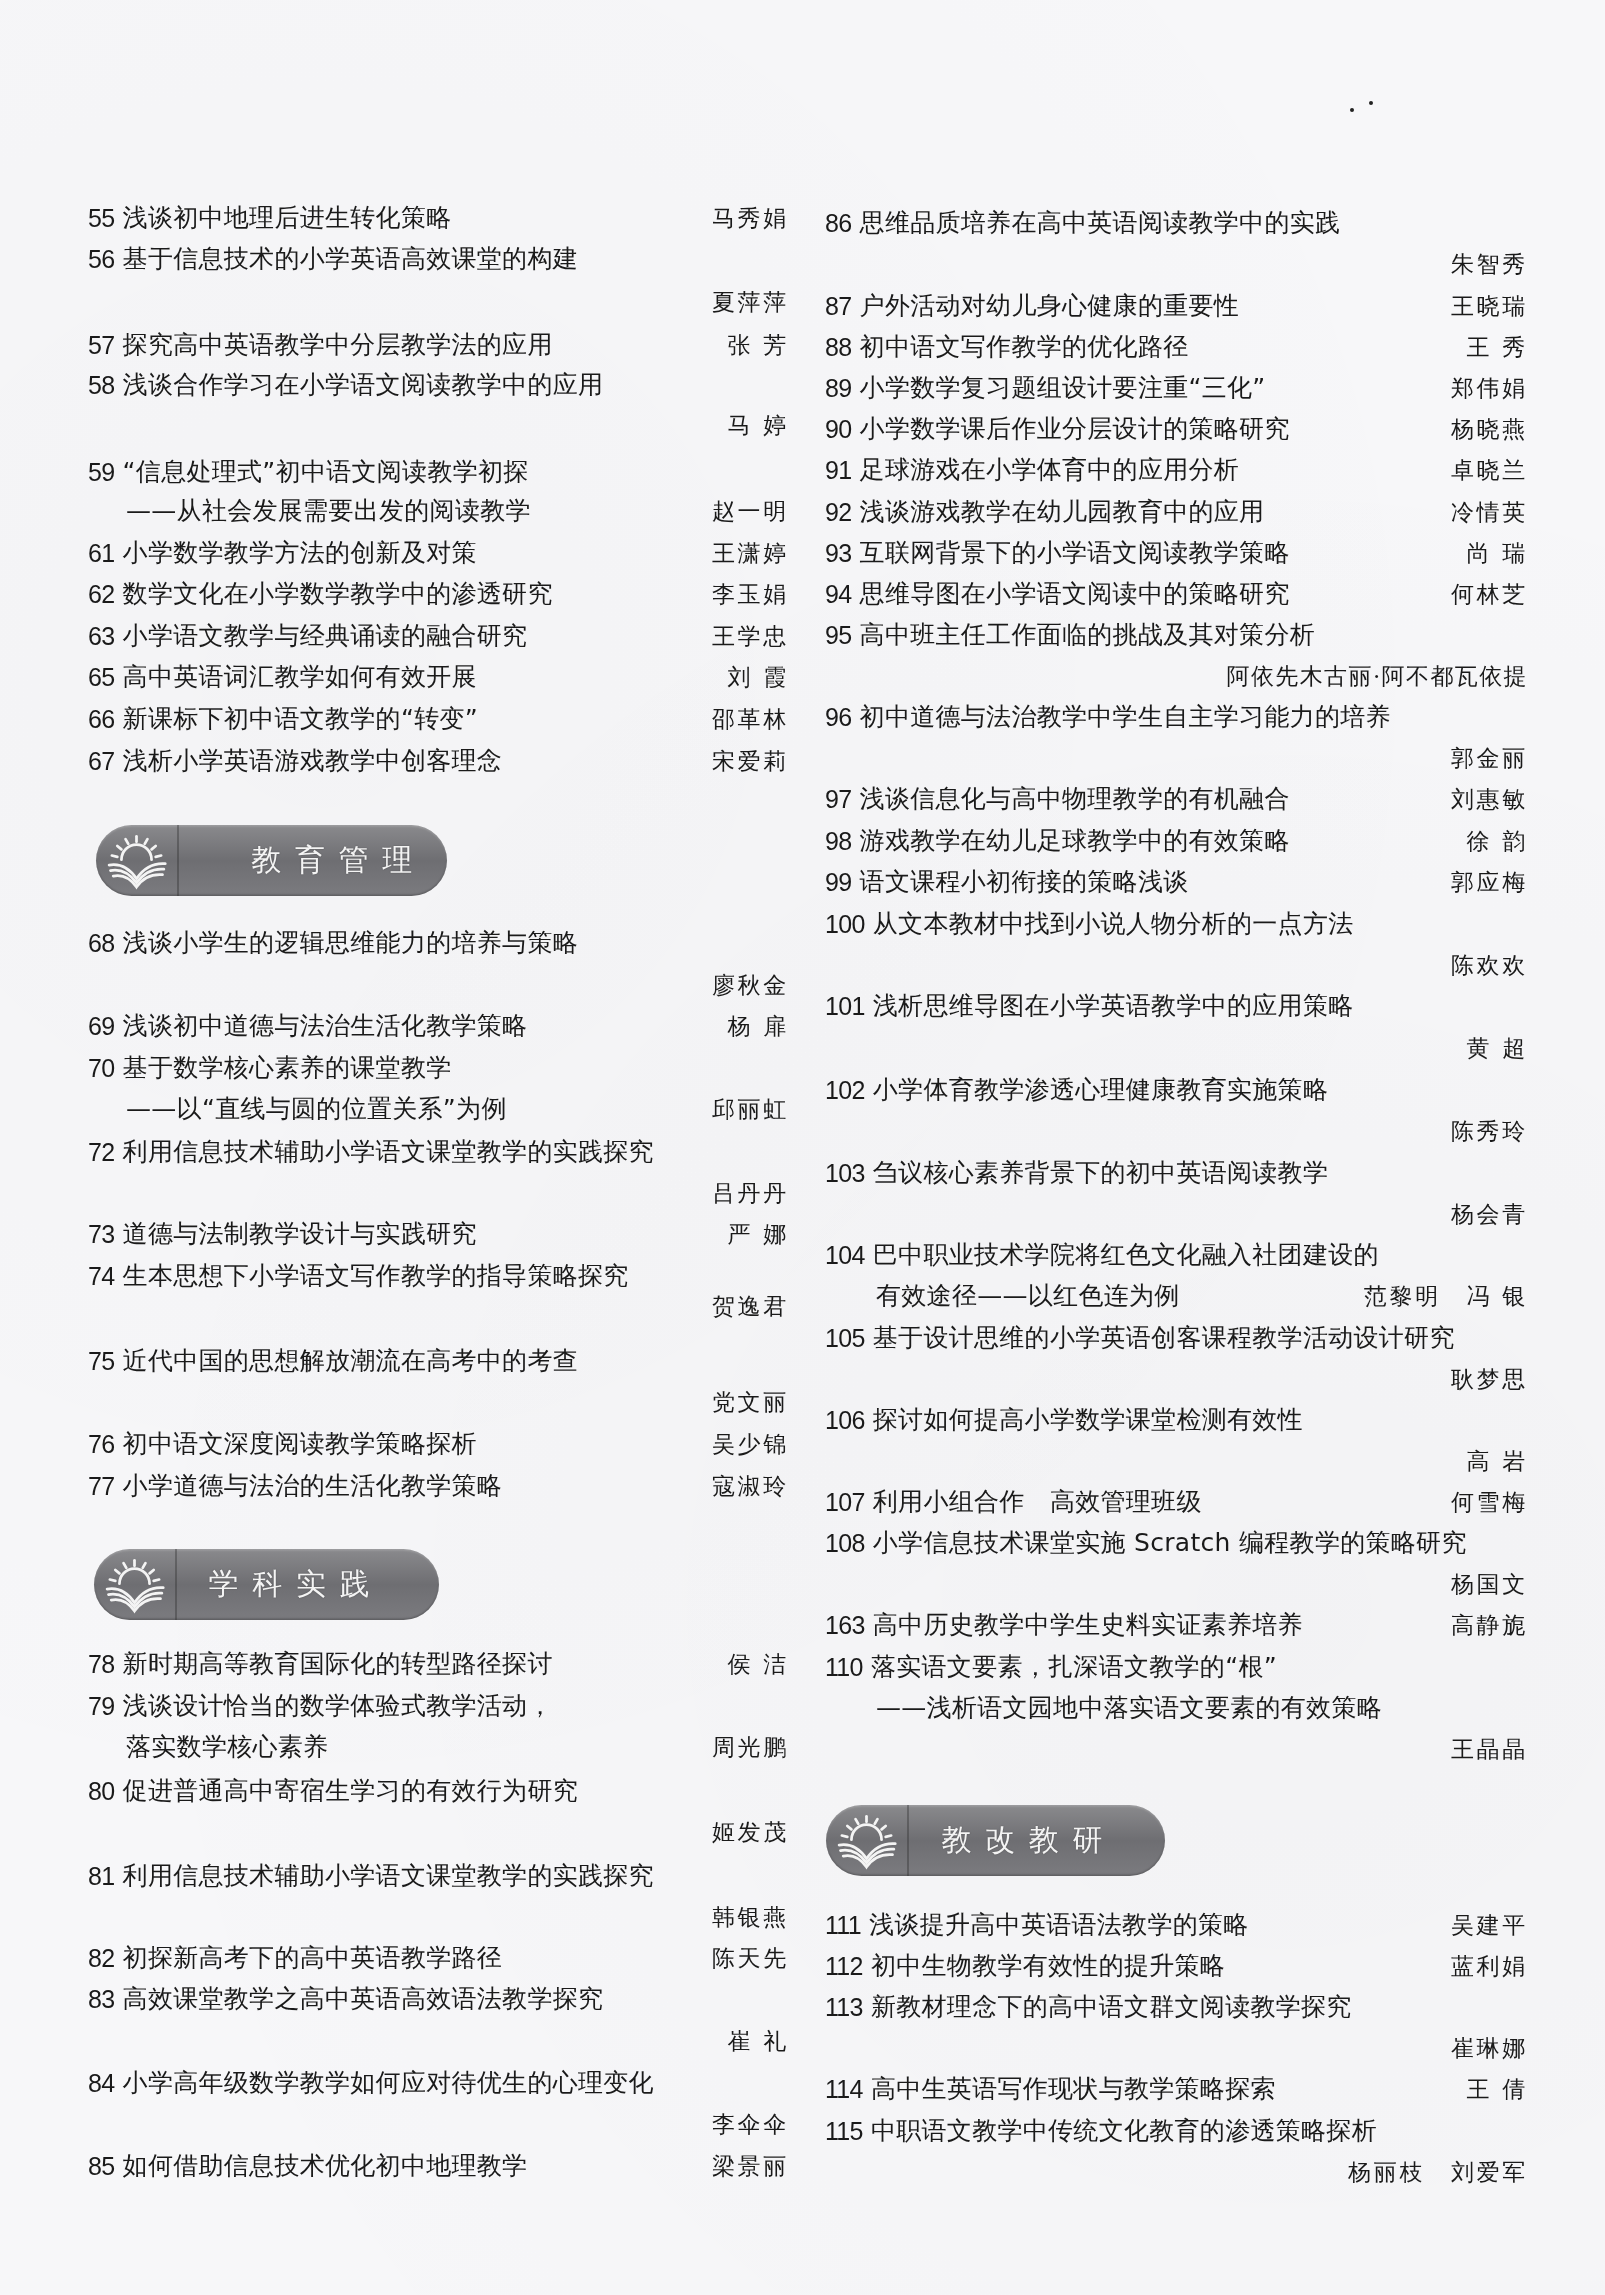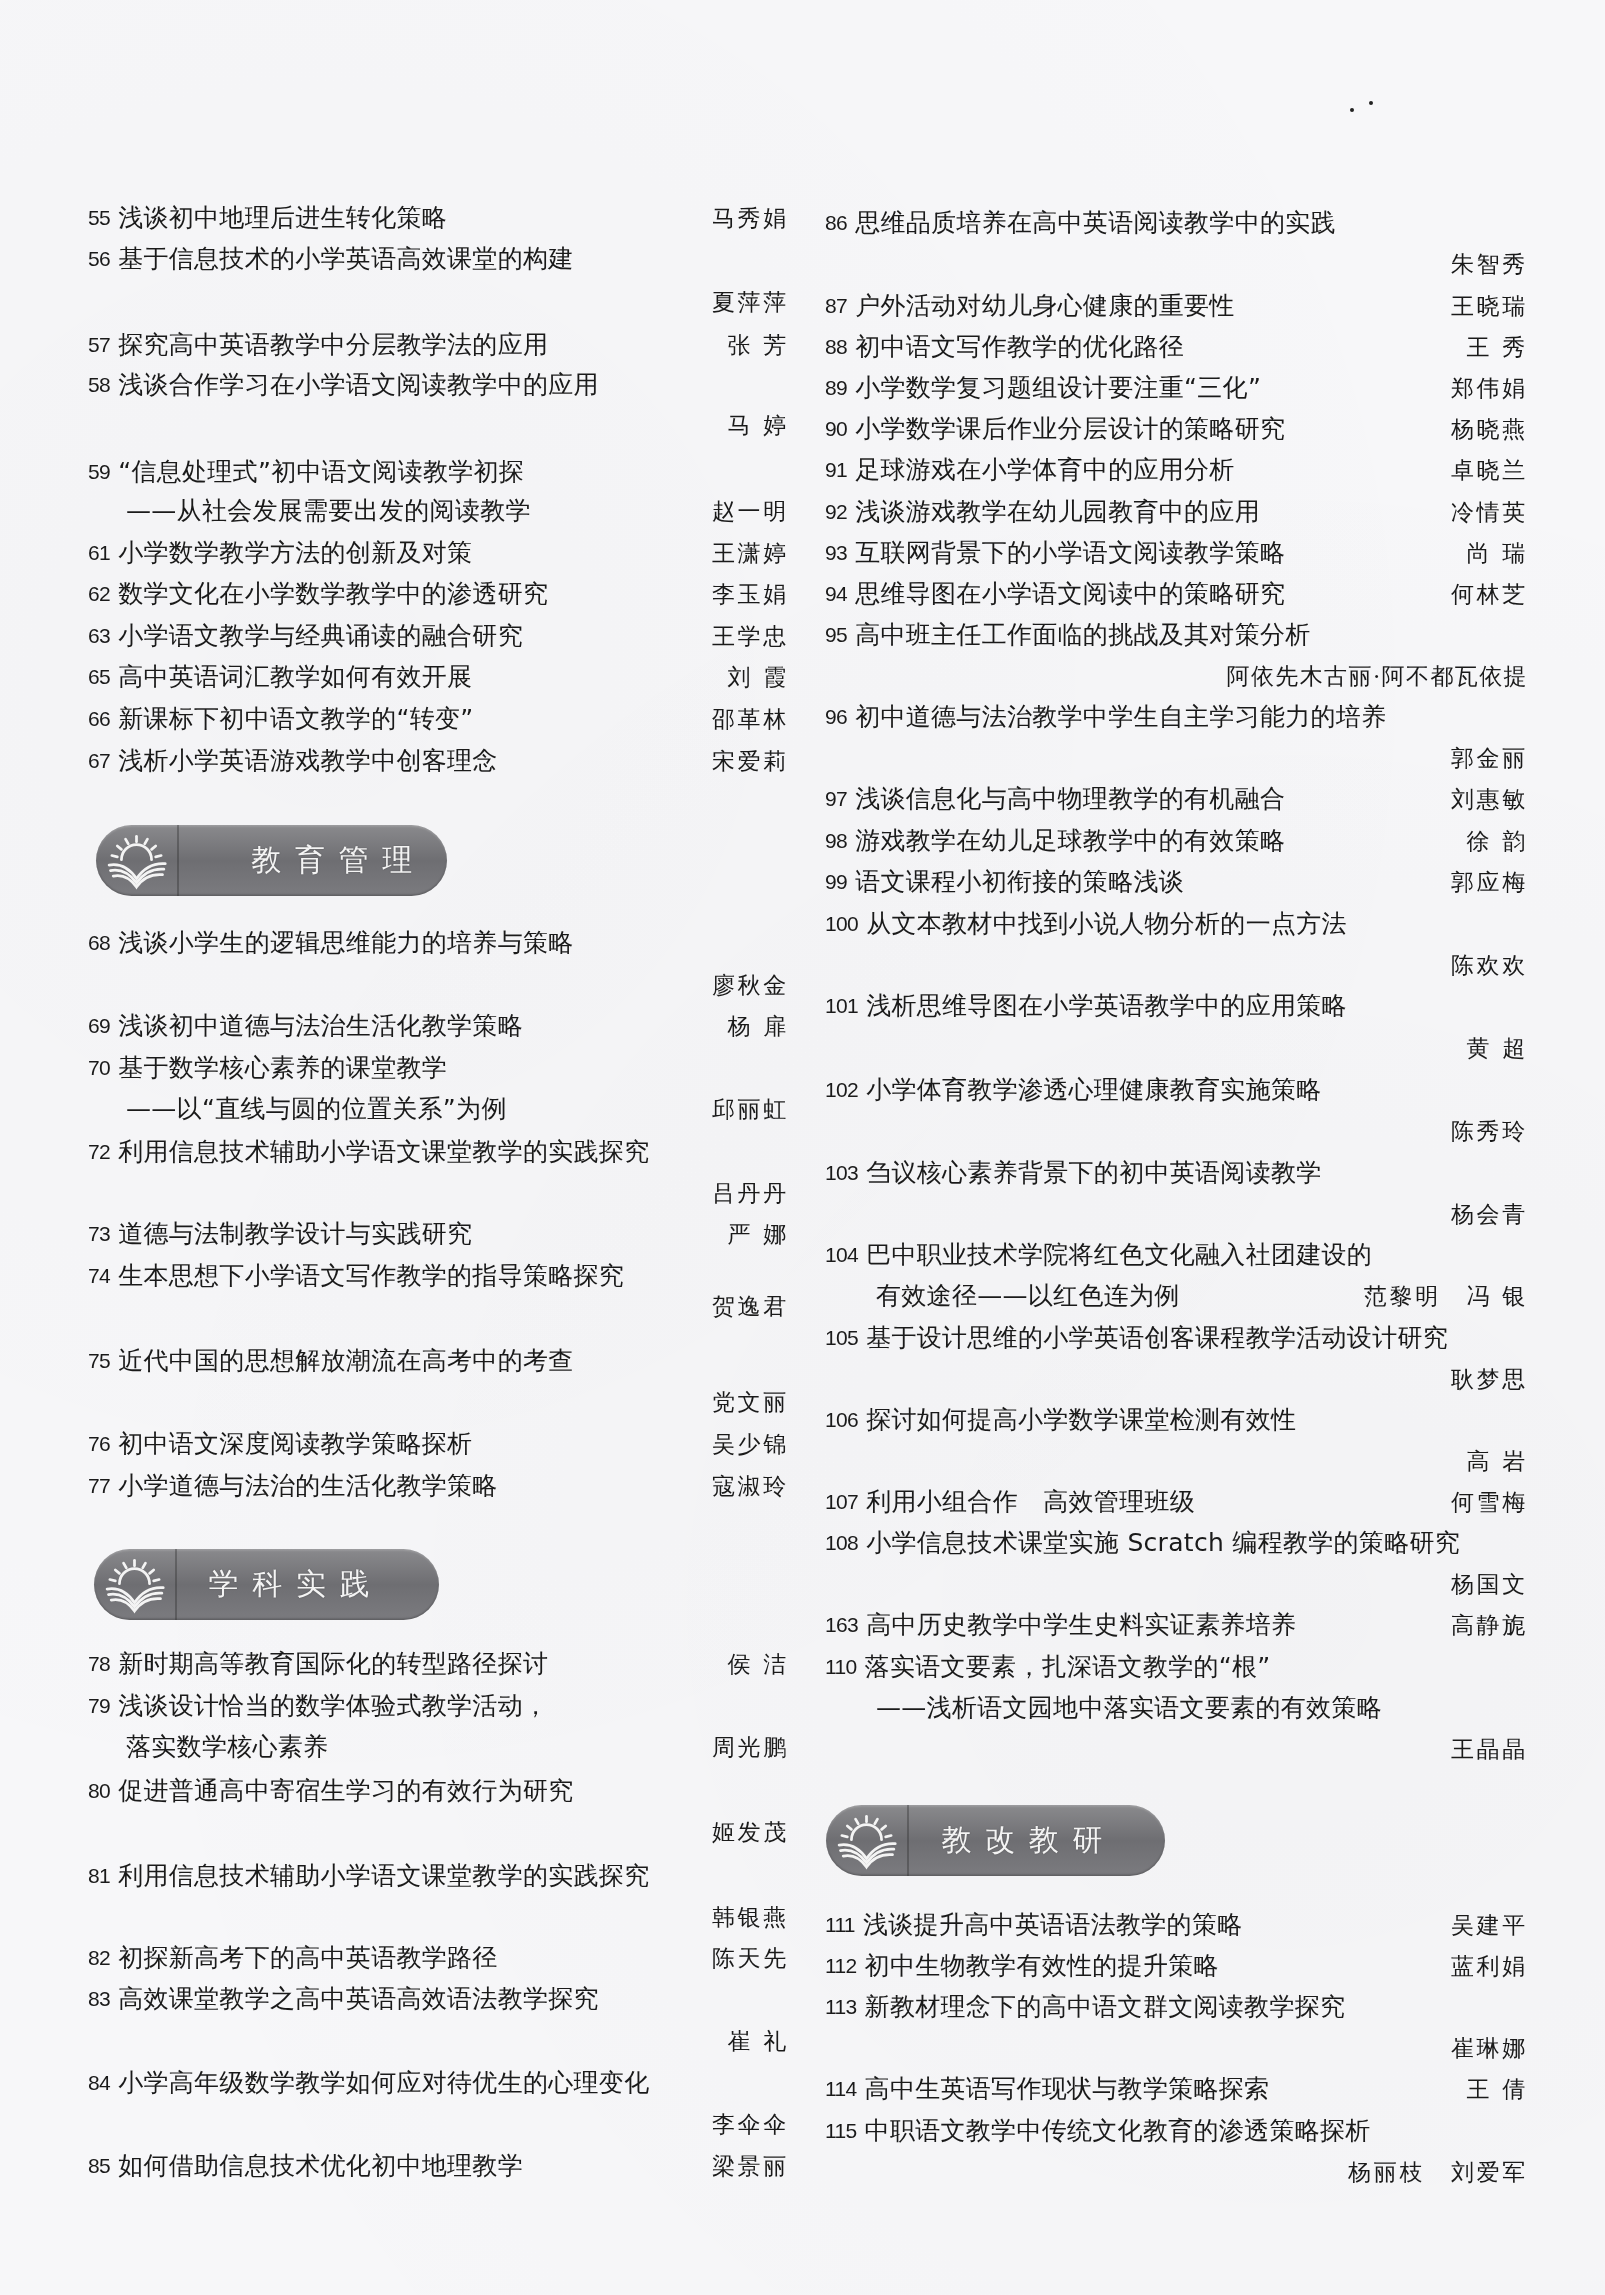--- a/index.html
+++ b/index.html
@@ -21,21 +21,21 @@
   .col-right { left:825px; width:703px;margin-top:9px; }
 
   .line {
     position:absolute; left:0; right:0; height:36px;
     display:flex; align-items:center;
     font-size:25px; line-height:36px; white-space:nowrap;
   }
   .num {
     font-family:"Liberation Sans Narrow","Liberation Sans", sans-serif;
     font-stretch:condensed;
-    font-size:21px; letter-spacing:-0.7px;
+    font-size:25px; letter-spacing:-0.7px;
     margin-right:8.2px; flex:0 0 auto;text-align:right;
   }
   .title { flex:0 0 auto; letter-spacing:0.3px; }
   .dots {
     flex:1 1 auto; height:36px; margin:0 12.3px;
     background-image: radial-gradient(circle, #1a1a1a 1.5px, transparent 1.8px);
     background-size:7.7px 36px; background-position:0 25px; background-repeat:repeat-x;
     min-width:20.6px;
   }
   .dots.full { margin-left:27.4px; }

